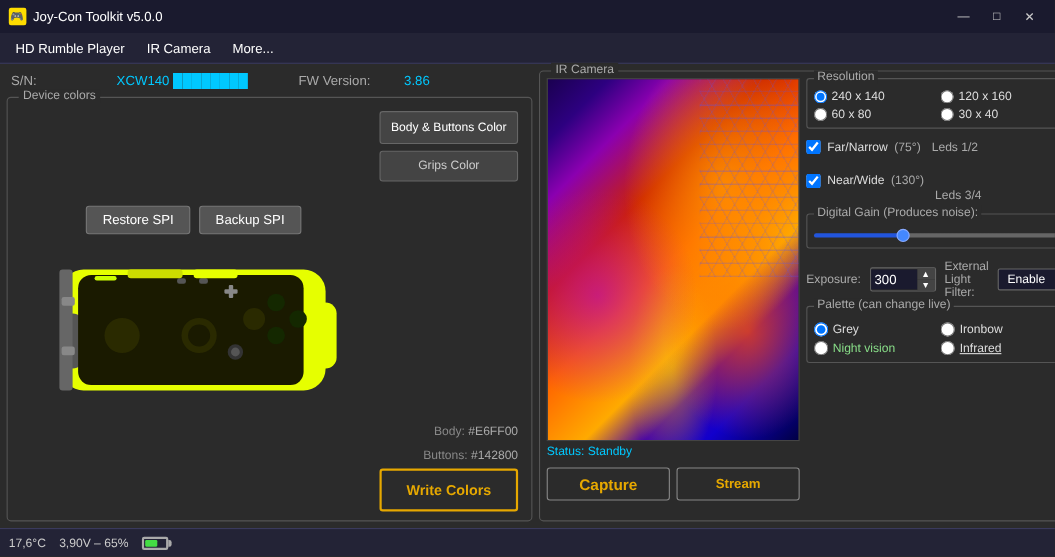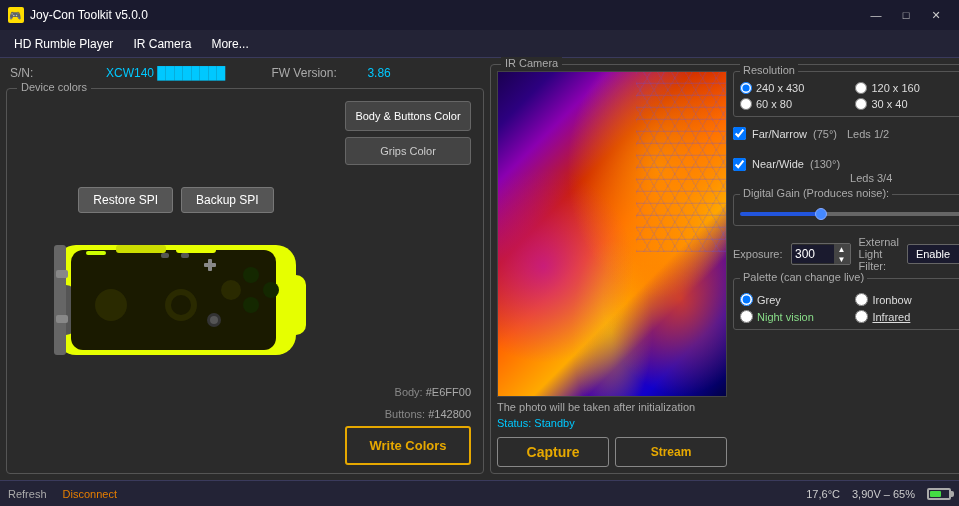--- a/index.html
+++ b/index.html
@@ -580,39 +580,38 @@
   </div>
 
   <div id="right-panel">
     <span id="ir-camera-legend">IR Camera</span>
     <div class="ir-inner">
 
       <div id="camera-feed">
         <div id="camera-image">
           
         </div>
-        <div class="camera-status">The photo will be taken after initialization</div>
         <div class="camera-palette-status">
           <span>Status:</span>
           <span>Standby</span>
         </div>
         <div class="capture-row">
           <button class="capture-btn">Capture</button>
           <button class="stream-btn">Stream</button>
         </div>
       </div>
 
       <div id="camera-settings">
 
         <div class="settings-group">
           <span class="settings-group-legend">Resolution</span>
           <div class="radio-grid">
             <div class="radio-item">
               <input type="radio" name="resolution" class="radio-input" checked="" style="">
-              <span class="radio-label">240 x 430</span>
+              <span class="radio-label">240 x 140</span>
             </div>
             <div class="radio-item">
               <input type="radio" name="resolution" class="radio-input" style="">
               <span class="radio-label">120 x 160</span>
             </div>
             <div class="radio-item">
               <input type="radio" name="resolution" class="radio-input" style="">
               <span class="radio-label">60 x 80</span>
             </div>
             <div class="radio-item">
@@ -681,24 +680,20 @@
             </div>
           </div>
         </div>
 
       </div>
     </div>
   </div>
 </div>
 
 <div id="statusbar">
-  <div class="status-left">
-    <span class="status-link">Refresh</span>
-    <span class="status-link active">Disconnect</span>
-  </div>
   <div class="status-right">
     <span class="status-text">17,6°C</span>
     <span class="status-text">3,90V – 65%</span>
     <div class="battery-indicator">
       <div class="battery-icon">
         <div class="battery-fill"></div>
       </div>
     </div>
   </div>
 </div>

